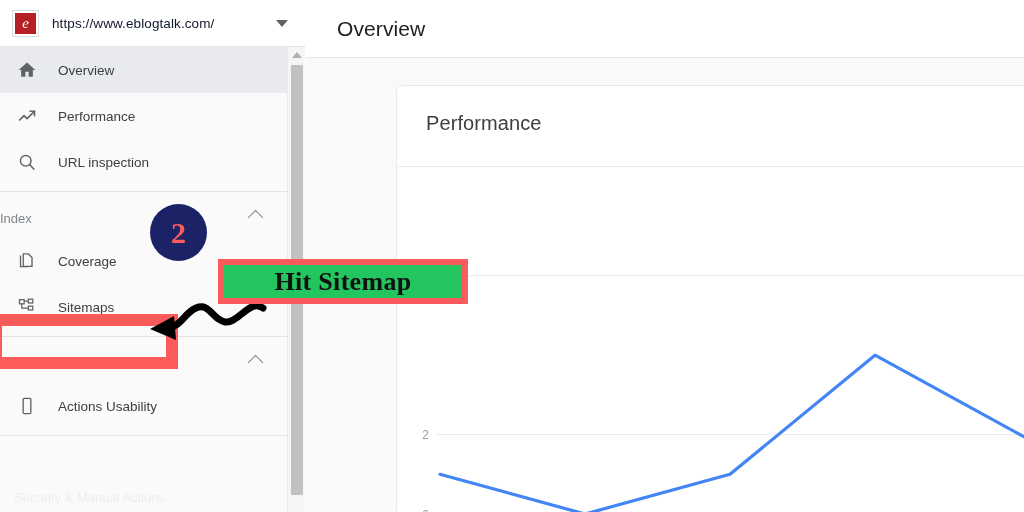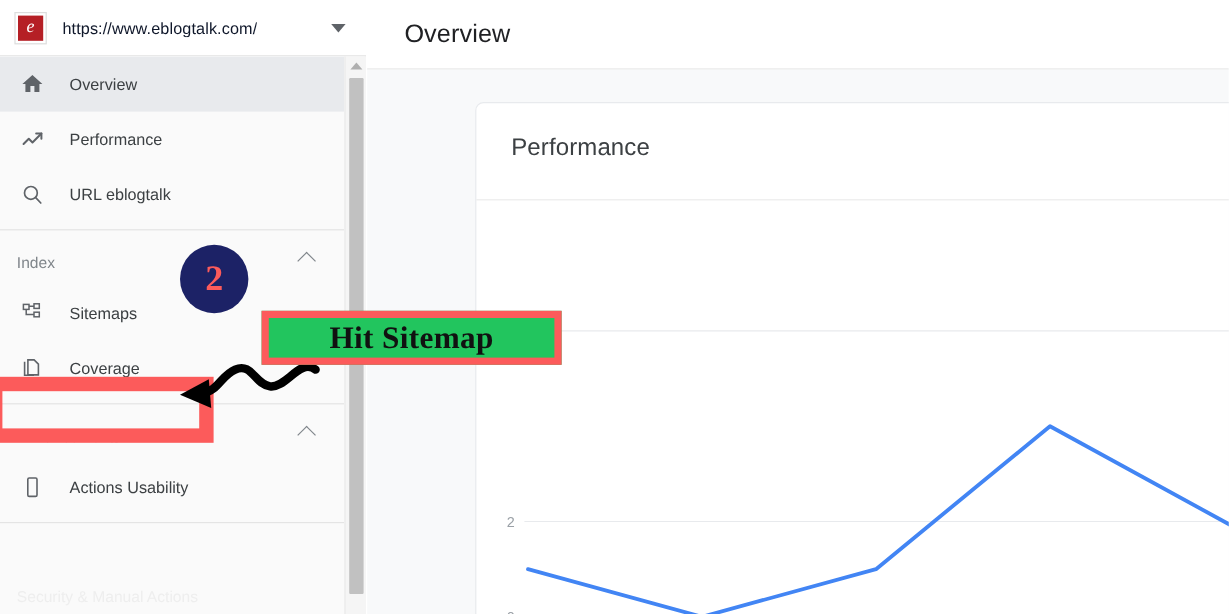--- a/index.html
+++ b/index.html
@@ -68,21 +68,20 @@
   }
   .nav-item .lbl { margin-left: 18px; white-space: nowrap; }
   .nav-item.active .lbl { color: #3c4043; }
 
   .nav-sep {
     height: 1px; background: #e4e4e4; margin: 6px 0 6px 0;
   }
   .sec-head {
     position: relative; height: 40px;
     display: flex; align-items: center;
-    padding-left: 14px;
     font-size: 13px; color: #80868b;
   }
   .sec-head .chev {
     position: absolute; right: 26px; top: 14px;
     width: 11px; height: 11px;
     border-left: 1.6px solid #80868b;
     border-top: 1.6px solid #80868b;
     transform: rotate(45deg);
   }
 
@@ -219,50 +218,50 @@
         <span class="lbl">Performance</span>
       </div>
 
       <div class="nav-item">
         <span class="ico">
           <svg width="20" height="20" viewBox="0 0 24 24">
             <circle cx="10.5" cy="10.5" r="6.4" fill="none" stroke="#5f6368" stroke-width="1.7"></circle>
             <line x1="15.3" y1="15.3" x2="20.4" y2="20.6" stroke="#5f6368" stroke-width="1.7" stroke-linecap="round"></line>
           </svg>
         </span>
-        <span class="lbl">URL eblogtalk</span>
+        <span class="lbl">URL inspection</span>
       </div>
 
       <div class="nav-sep"></div>
 
       <div class="sec-head">
         <span>Index</span>
         <span class="chev"></span>
+      </div>
+
+      <div class="nav-item">
+        <span class="ico">
+          <svg width="20" height="20" viewBox="0 0 24 24">
+            <path fill="none" stroke="#5f6368" stroke-width="1.6" d="M7.5 3.5h6.2l4.3 4.3v10.7H7.5z"></path>
+            <path fill="none" stroke="#5f6368" stroke-width="1.6" d="M5 6.2H4.2v12.6h9.4"></path>
+          </svg>
+        </span>
+        <span class="lbl">Coverage</span>
       </div>
 
       <div class="nav-item">
         <span class="ico">
           <svg width="20" height="20" viewBox="0 0 24 24">
             <rect x="3" y="3.2" width="5.6" height="5" fill="none" stroke="#5f6368" stroke-width="1.5"></rect>
             <rect x="13.6" y="2.6" width="5.3" height="4.6" fill="none" stroke="#5f6368" stroke-width="1.5"></rect>
             <rect x="13.6" y="11" width="5.3" height="4.6" fill="none" stroke="#5f6368" stroke-width="1.5"></rect>
             <path fill="none" stroke="#5f6368" stroke-width="1.5" d="M5.8 8.2v5.1h7.8M8.6 5h5"></path>
           </svg>
         </span>
         <span class="lbl">Sitemaps</span>
-      </div>
-
-      <div class="nav-item">
-        <span class="ico">
-          <svg width="20" height="20" viewBox="0 0 24 24">
-            <path fill="none" stroke="#5f6368" stroke-width="1.6" d="M7.5 3.5h6.2l4.3 4.3v10.7H7.5z"></path>
-            <path fill="none" stroke="#5f6368" stroke-width="1.6" d="M5 6.2H4.2v12.6h9.4"></path>
-          </svg>
-        </span>
-        <span class="lbl">Coverage</span>
       </div>
 
       <div class="nav-sep"></div>
 
       <div class="sec-head">
         <span>Enhancements</span>
         <span class="chev"></span>
       </div>
 
       <div class="nav-item">

